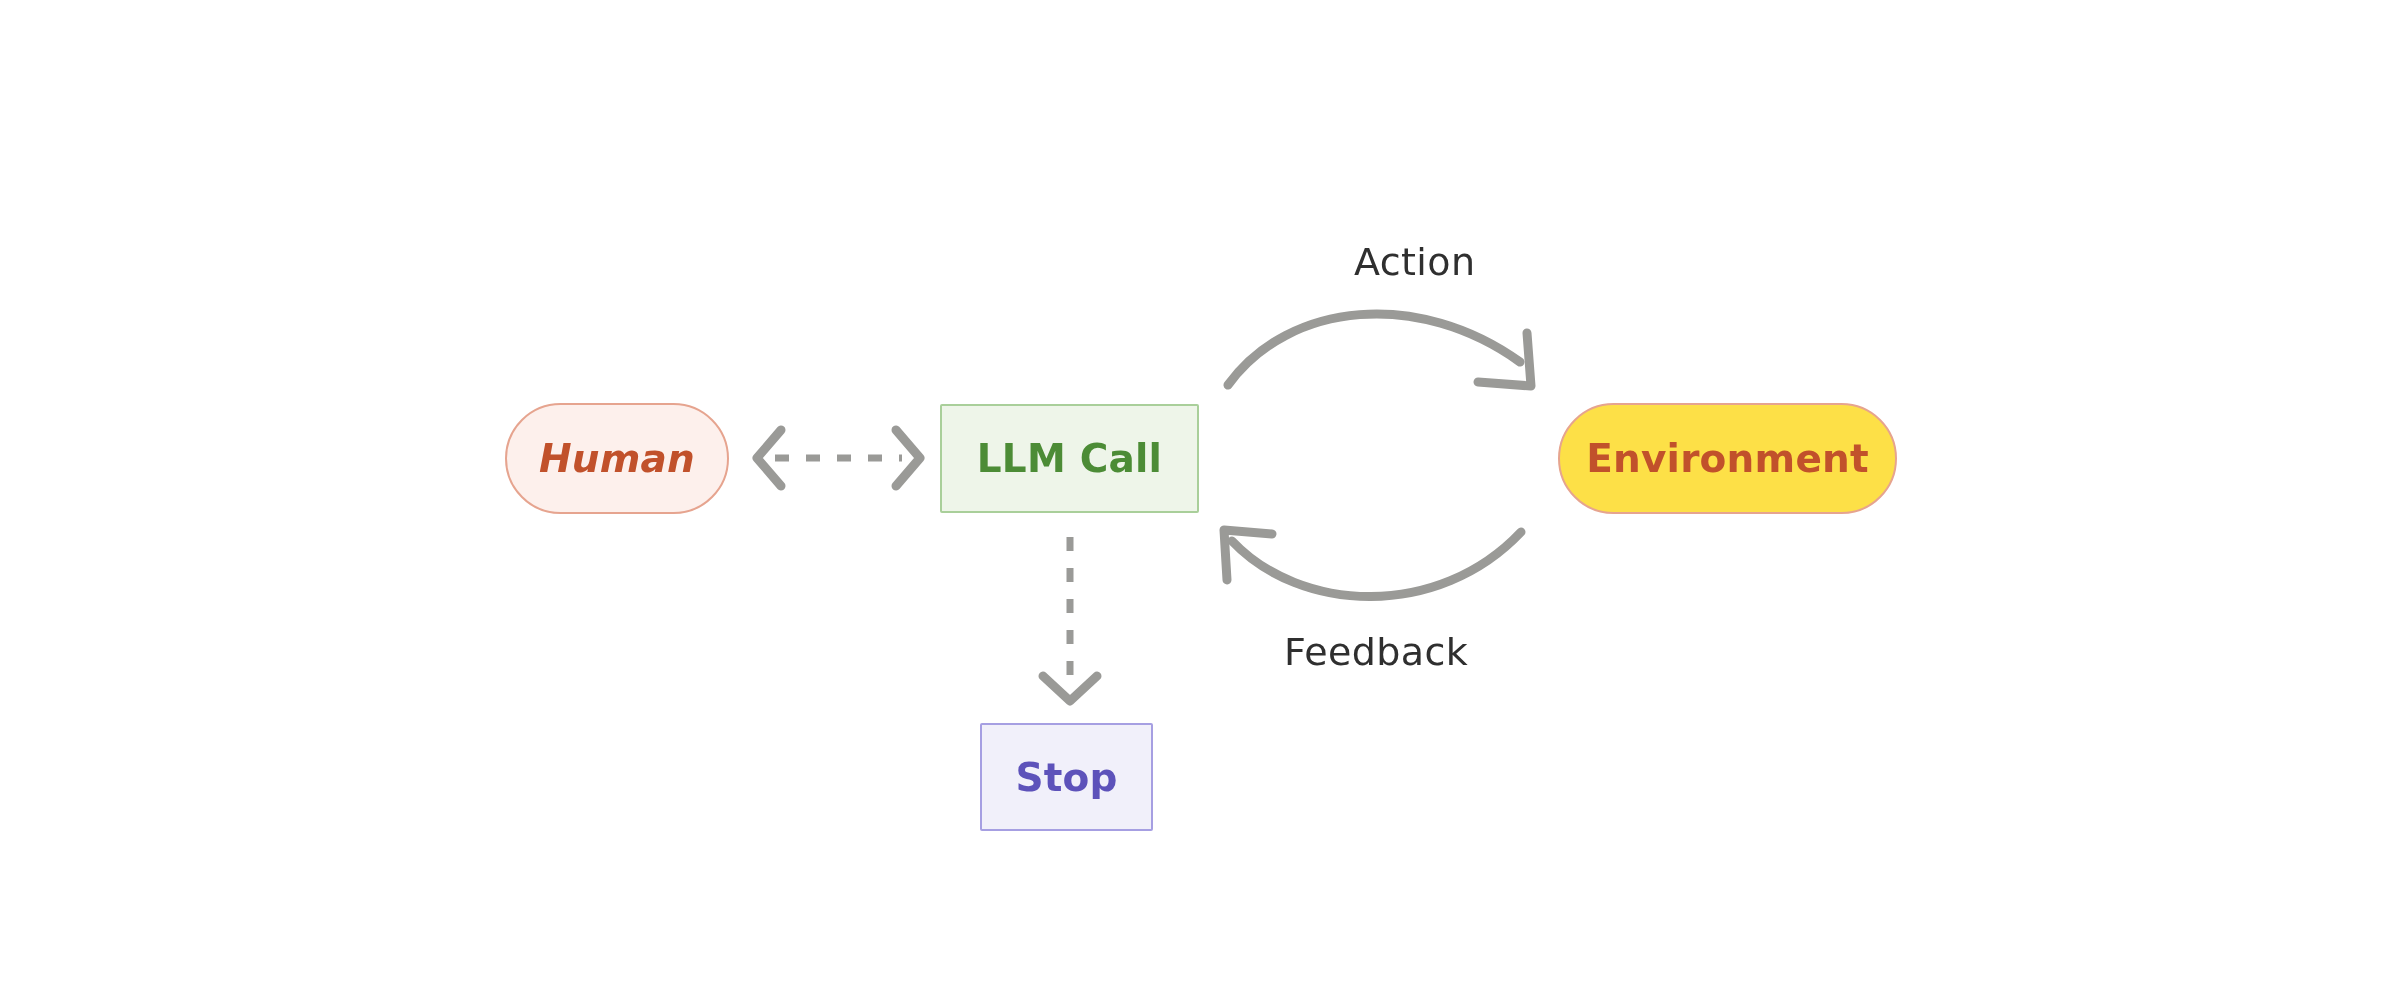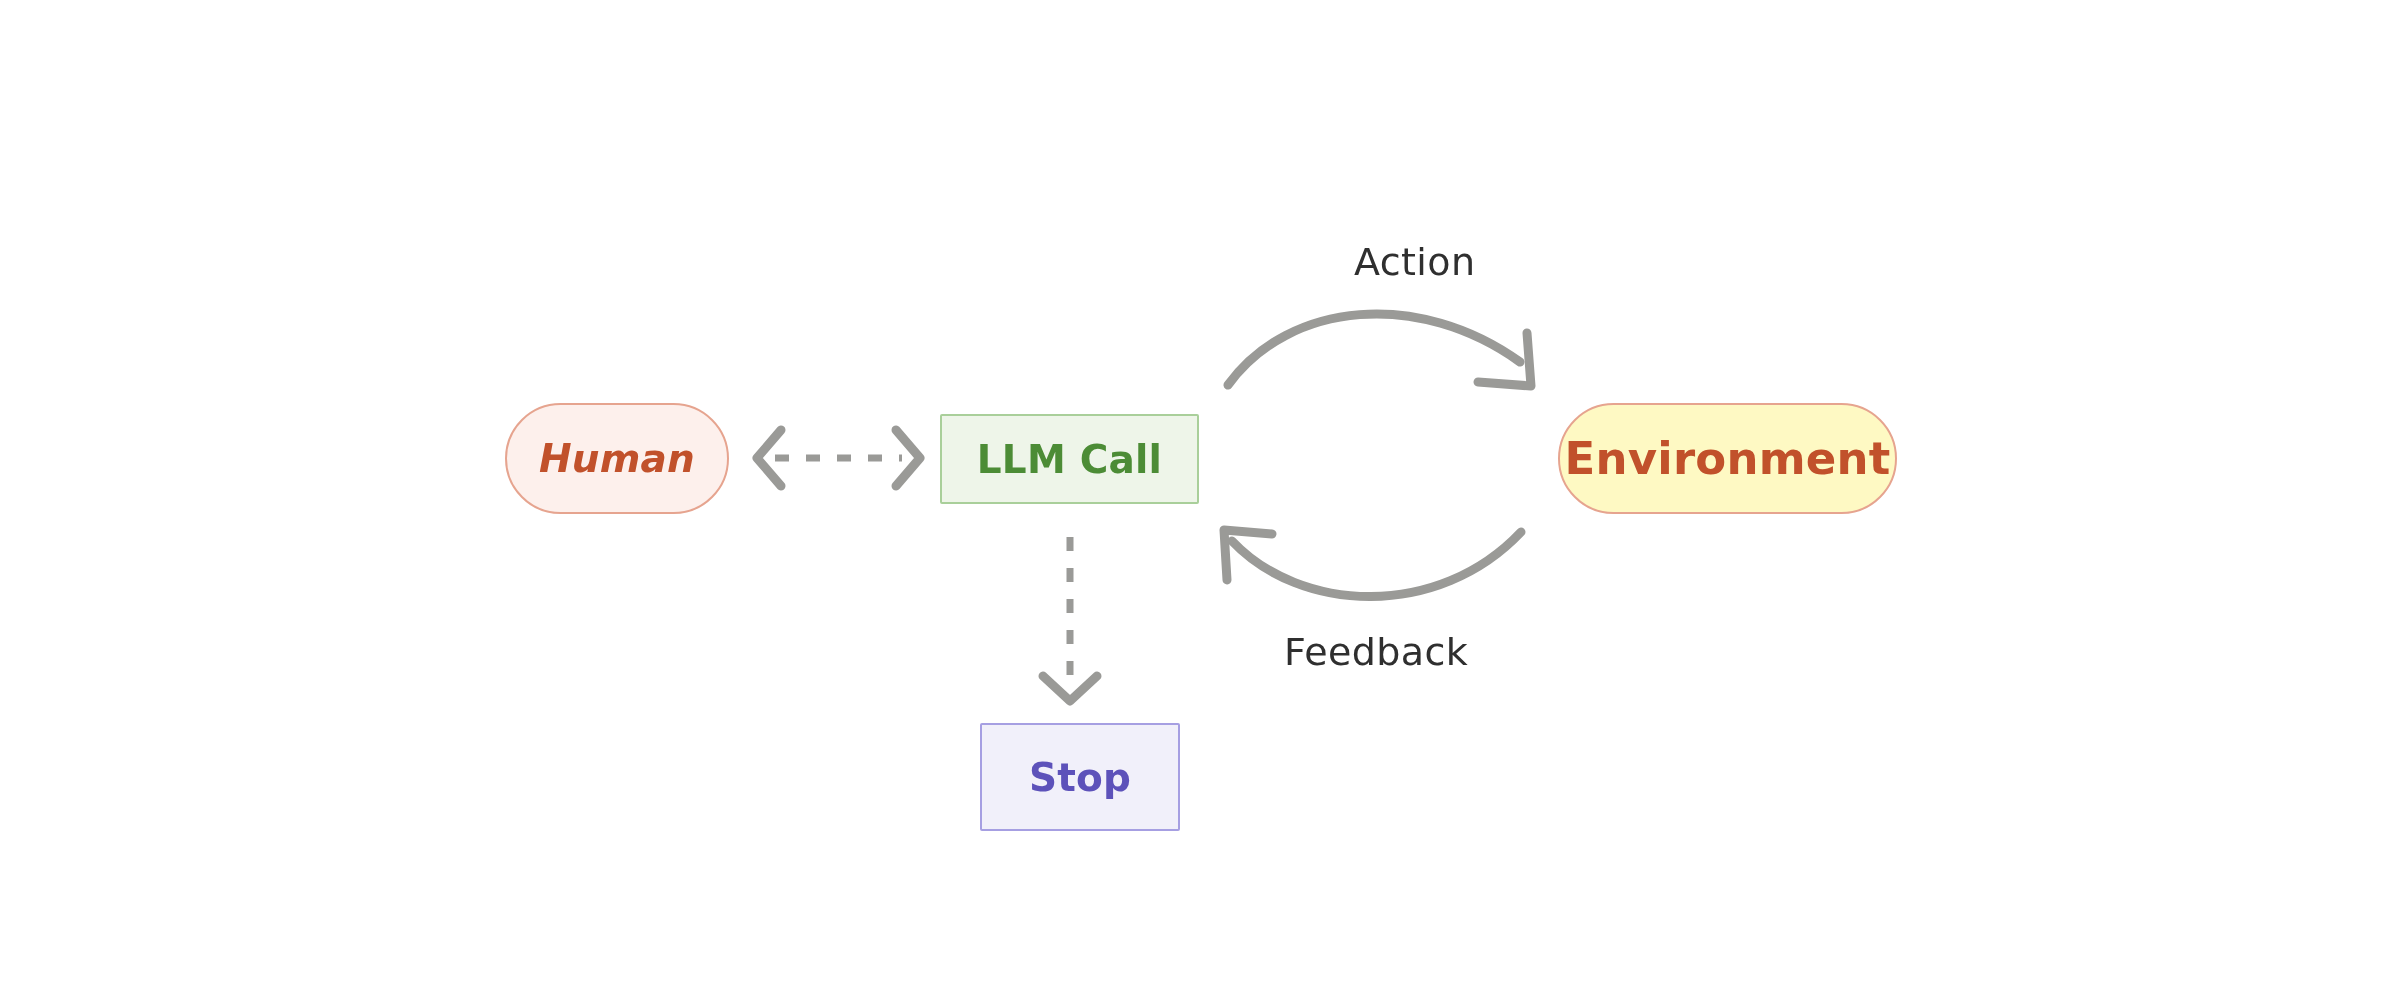--- a/index.html
+++ b/index.html
@@ -47,46 +47,46 @@
     background: #fdf0ec;
     border: 2.5px solid #e6a48f;
     border-radius: 56px;
     color: #c1512b;
     font-size: 39px;
     font-style: italic;
   }
   
   #node-llm-call {
     left: 940px;
-    top: 414px;
+    top: 404px;
     width: 259px;
-    height: 90px;
+    height: 109px;
     background: #eef5e9;
     border: 2.5px solid #a9cf9a;
     border-radius: 2px;
     color: #4c8c36;
     font-size: 39px;
   }
   
   #node-environment {
     left: 1558px;
     top: 403px;
     width: 339px;
     height: 111px;
-    background: #fef9c3;
+    background: #fde047;
     border: 2.5px solid #e6a48f;
     border-radius: 56px;
     color: #c1512b;
-    font-size: 45px;
+    font-size: 39px;
   }
   
   #node-stop {
     left: 980px;
     top: 723px;
-    width: 200px;
+    width: 173px;
     height: 108px;
     background: #f1f0fa;
     border: 2.5px solid #a69fe2;
     border-radius: 2px;
     color: #5d52ba;
     font-size: 39px;
   }
   .edge-label {
     position: absolute;
     color: #2f2f2f;

